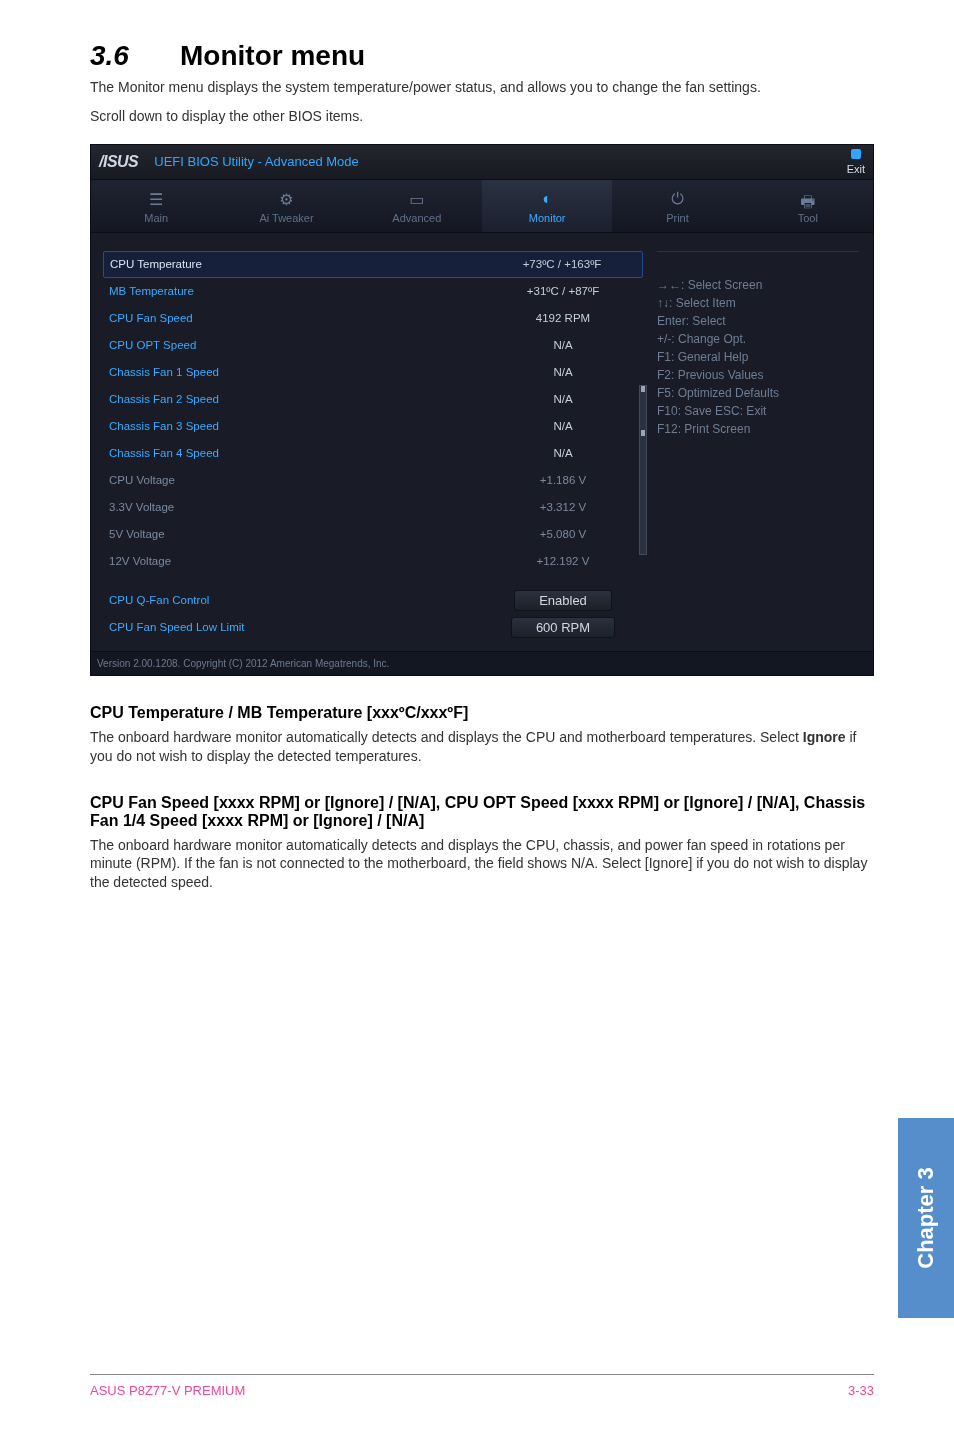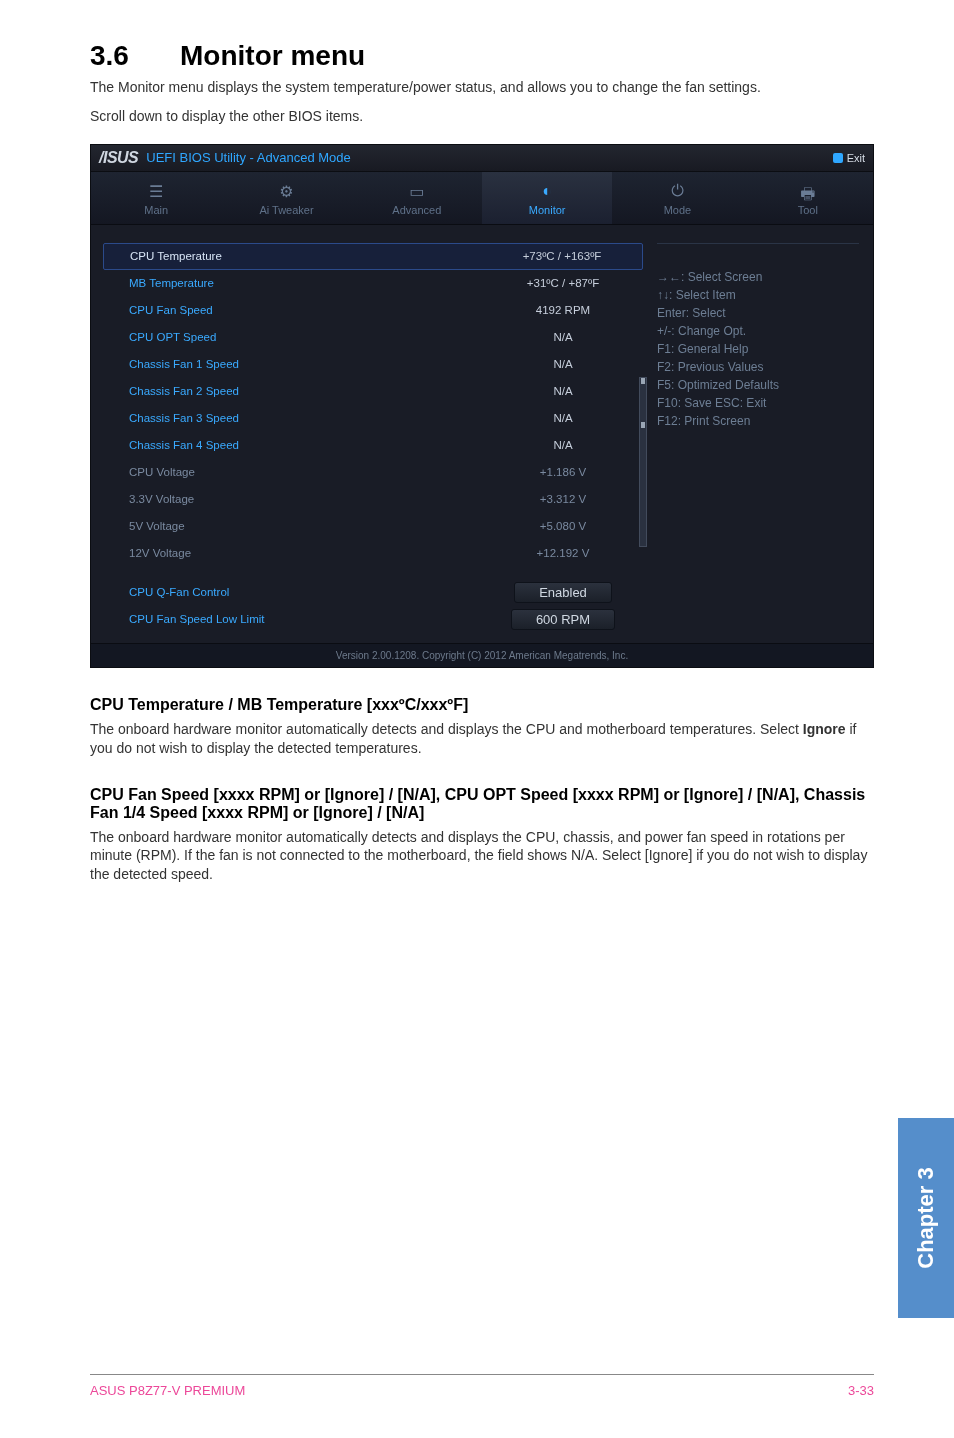--- a/index.html
+++ b/index.html
@@ -13,21 +13,21 @@
   }
   .page {
     padding: 40px 80px 0 90px;
   }
   h1.section-title {
     font-size: 28px;
     font-weight: bold;
     color: #000;
     margin-bottom: 6px;
   }
-  h1.section-title .num { display:inline-block; width: 90px; }
+  h1.section-title .num { display:inline-block; width: 90px; font-style: italic; }
   p.body-text {
     font-size: 14px;
     line-height: 1.35;
     color: #333;
     margin-bottom: 10px;
   }
   .bios-window {
     margin-top: 18px;
     width: 100%;
     background: #191c26;
@@ -42,33 +42,34 @@
     background: linear-gradient(#23262f,#181a22);
     border-bottom: 1px solid #0b0d12;
   }
   .brand {
     font-family: Arial, sans-serif;
     font-weight: bold;
     font-size: 16px;
     color: #cfd6e0;
     font-style: italic;
     letter-spacing: -0.5px;
-    margin-right: 8px;
+    margin-right: 16px;
   }
   .bios-title {
     color: #2fa7ff;
     font-size: 13px;
   }
   .exit-btn {
     margin-left: auto;
     display: flex;
     align-items: center;
     gap: 4px;
     font-size: 11px;
     color: #d6dde6;
+    flex-direction: column;
   }
   .exit-btn .dot { width:10px;height:10px;background:#2fa7ff;border-radius:2px;display:inline-block;}
   .bios-tabs {
     display: flex;
     background: linear-gradient(#1e2431,#141722);
     border-bottom: 1px solid #0a0c12;
   }
   .bios-tab {
     flex: 1;
     text-align: center;
@@ -102,21 +103,21 @@
     width: 230px;
     padding: 18px 14px 10px 14px;
     position: relative;
   }
   .row {
     display: flex;
     align-items: center;
     height: 27px;
     font-size: 11.5px;
   }
-  .row .label { flex: 1; color: #3aaaff; margin-left: 20px; }
+  .row .label { flex: 1; color: #3aaaff; }
   .row .value { width: 160px; text-align: center; color: #c6cedb; }
   .row.dim .label { color: #7a8aa0; }
   .row.dim .value { color: #7a8aa0; }
   .row.selected {
     background: #17203a;
     border: 1px solid #2b4a8a;
     border-radius: 2px;
     margin-left: -6px;
     padding-left: 6px;
   }
@@ -142,24 +143,24 @@
   .scrollbar .thumb1 { position:absolute; top:0; left:1px; width:4px; height:6px; background:#9aa6b5; }
   .scrollbar .thumb2 { position:absolute; top:44px; left:1px; width:4px; height:6px; background:#9aa6b5; }
   .help-box {
     border-top: 1px solid #2a3446;
     padding-top: 24px;
     font-size: 12px;
     line-height: 1.5;
     color: #6d7e94;
   }
   .bios-footer {
-    text-align: center;
+    text-align: left;
     font-size: 10px;
     color: #6d7a8c;
-    padding: 6px 16px;
+    padding: 6px 6px;
     background: #131722;
     border-top: 1px solid #0a0c12;
   }
   h2.subhead {
     font-size: 16px;
     font-weight: bold;
     color: #000;
     margin-top: 28px;
     margin-bottom: 6px;
   }
@@ -227,21 +228,21 @@
       <div class="bios-tab">
         <span class="tab-icon">▭</span>
         <span>Advanced</span>
       </div>
       <div class="bios-tab active">
         <span class="tab-icon">◐</span>
         <span>Monitor</span>
       </div>
       <div class="bios-tab">
         <span class="tab-icon">⏻</span>
-        <span>Mode</span>
+        <span>Print</span>
       </div>
       <div class="bios-tab">
         <span class="tab-icon">🖶</span>
         <span>Tool</span>
       </div>
     </div>
 
     <div class="bios-body">
       <div class="bios-left">
         <div class="row selected">

